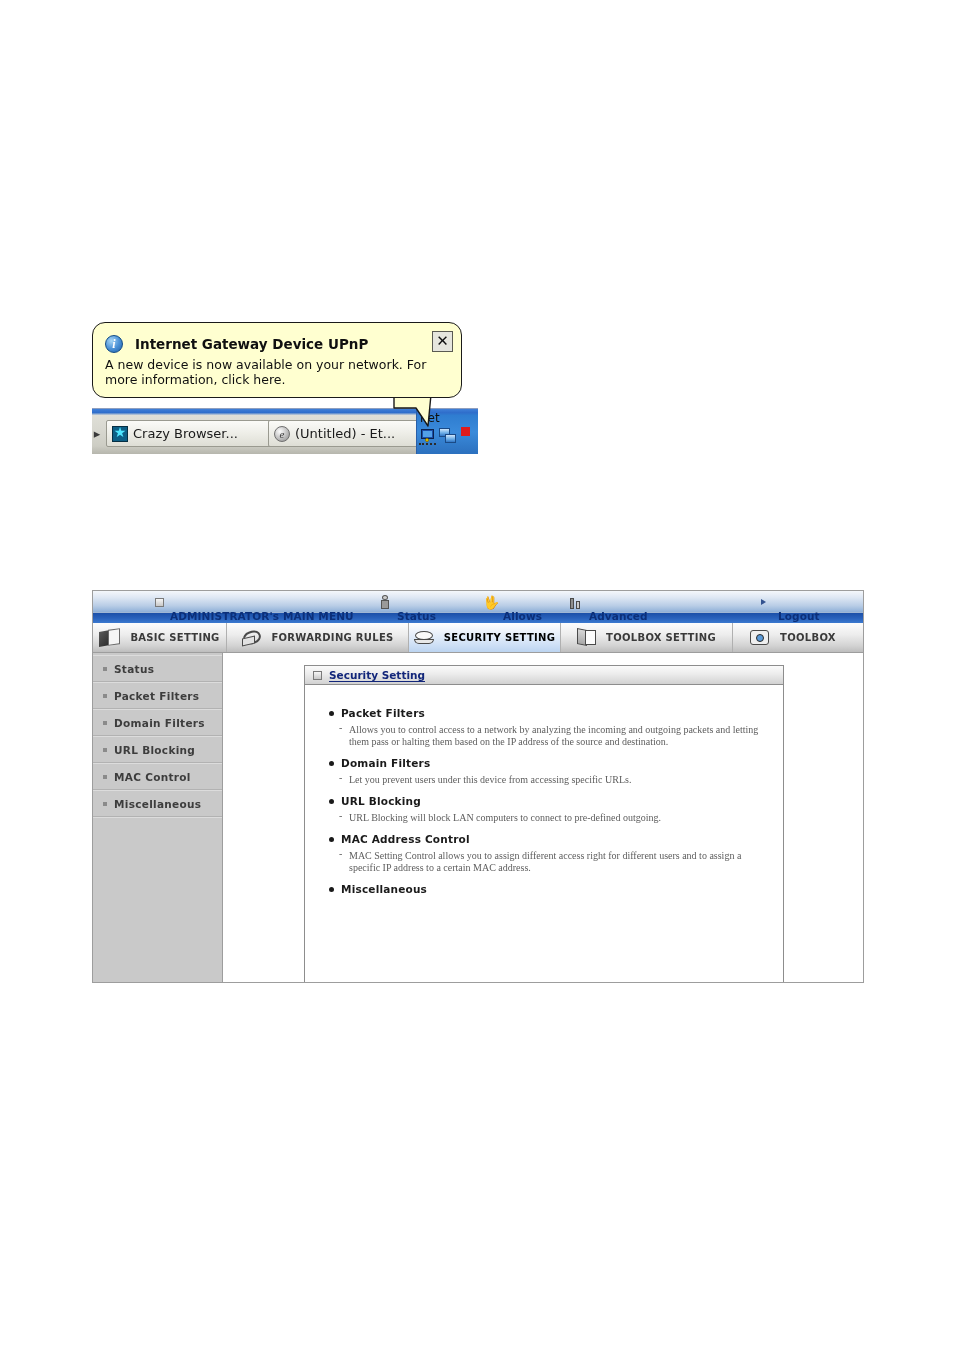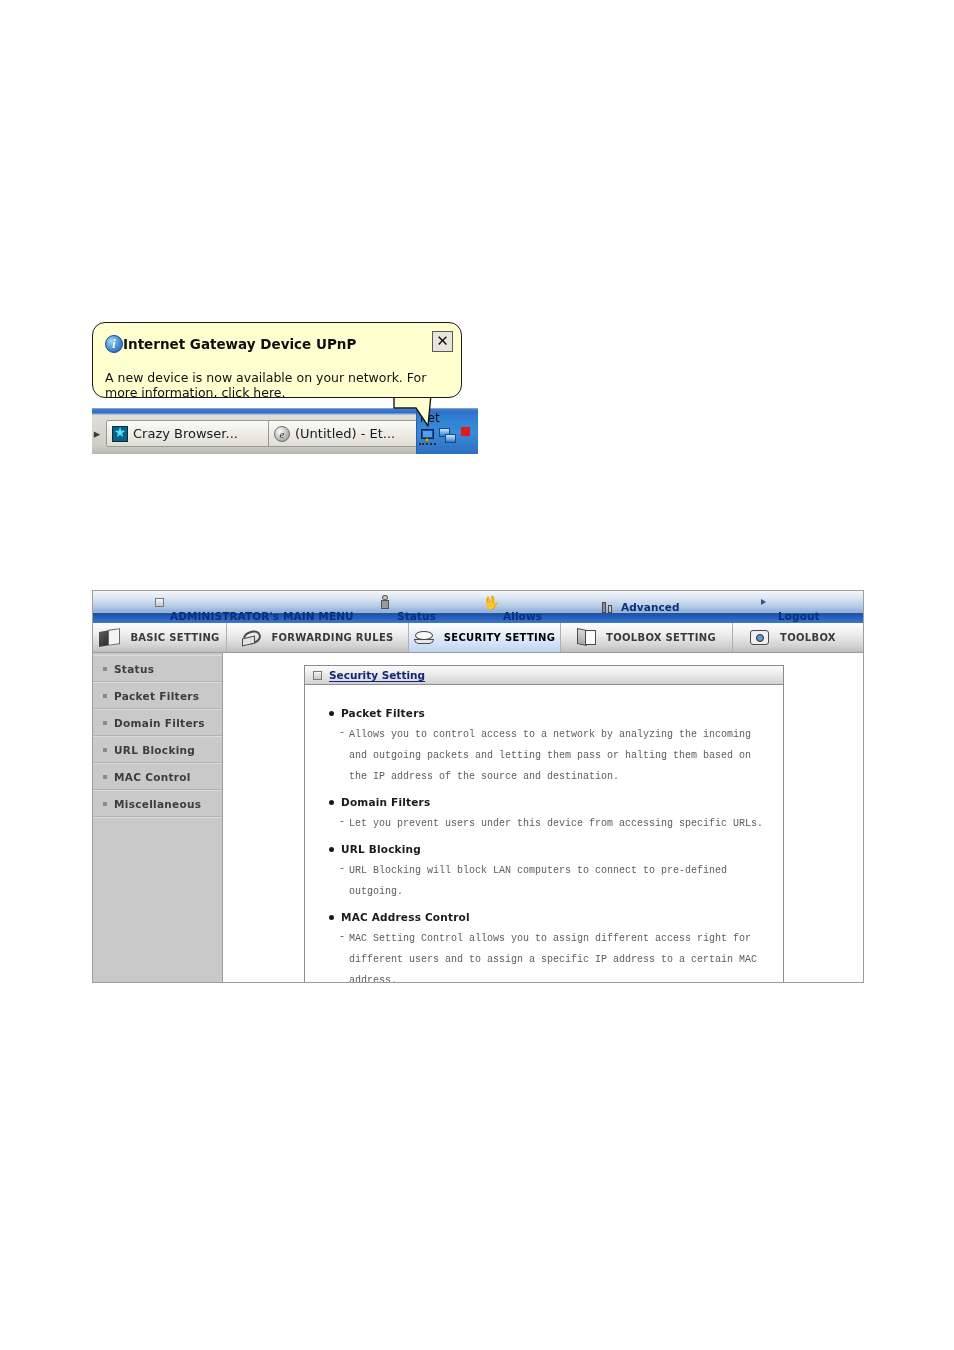--- a/index.html
+++ b/index.html
@@ -235,21 +235,21 @@
     left: 0; top: 0; width: 16px;
     text-align: center;
     line-height: 16px;
     font-size: 12px;
     font-weight: bold;
     font-style: italic;
     color: #ffffff;
     font-family: "Liberation Serif", serif;
   }
   .balloon-title {
-    margin-left: 0;
+    margin-left: 12px;
     font-size: 13.5px;
     font-weight: bold;
     color: #101010;
     white-space: nowrap;
     font-family: "DejaVu Sans", sans-serif;
   }
   .balloon-close {
     position: absolute;
     right: 8px;
     top: 8px;
@@ -268,21 +268,20 @@
   }
   .balloon-body {
     position: absolute;
     left: 12px;
     top: 34px;
     width: 336px;
     font-size: 12.5px;
     line-height: 15px;
     color: #101010;
     font-family: "DejaVu Sans", sans-serif;
-    margin-top: 13px;
   }
   
   .balloon-tail {
     position: absolute;
     left: 300px;
     top: 60px;
     width: 60px;
     height: 48px;
     z-index: 5;
   }
@@ -322,21 +321,21 @@
     font-weight: bold;
     color: #0b2f7a;
     white-space: nowrap;
     font-family: "DejaVu Sans", sans-serif;
     cursor: pointer;
     letter-spacing: 0.1px;
   }
   #topnav-main { left: 62px; }
   #topnav-status { left: 285px; }
   #topnav-wizard { left: 390px; }
-  #topnav-advanced { left: 508px; align-items: flex-end; }
+  #topnav-advanced { left: 476px; }
   #topnav-logout { left: 668px; }
   .topnav-item .tn-label { margin-left: 6px; margin-top: 28px; }
 
   .ic-sq {
     width: 9px; height: 9px;
     background: linear-gradient(to bottom, #f6f6f6, #c8c8c8);
     border: 1px solid #7a7a7a;
     box-sizing: border-box;
     flex: 0 0 9px;
   }
@@ -602,24 +601,24 @@
     position: absolute;
     left: 2px; top: 4px;
     width: 5px; height: 5px;
     border-radius: 50%;
     background: #1a1a1a;
   }
   .sec-desc {
     margin-top: 5px;
     padding-left: 22px;
     font-size: 10px;
-    line-height: 21px;
+    line-height: 12px;
     color: #5d5d5d;
     position: relative;
-    font-family: Liberation Mono, monospace;
+    font-family: Liberation Serif, serif;
   }
   .sec-desc::before {
     content: "-";
     position: absolute;
     left: 12px; top: -2px;
     color: #5d5d5d;
     font-size: 10px;
   }
 </style>
 </head>

